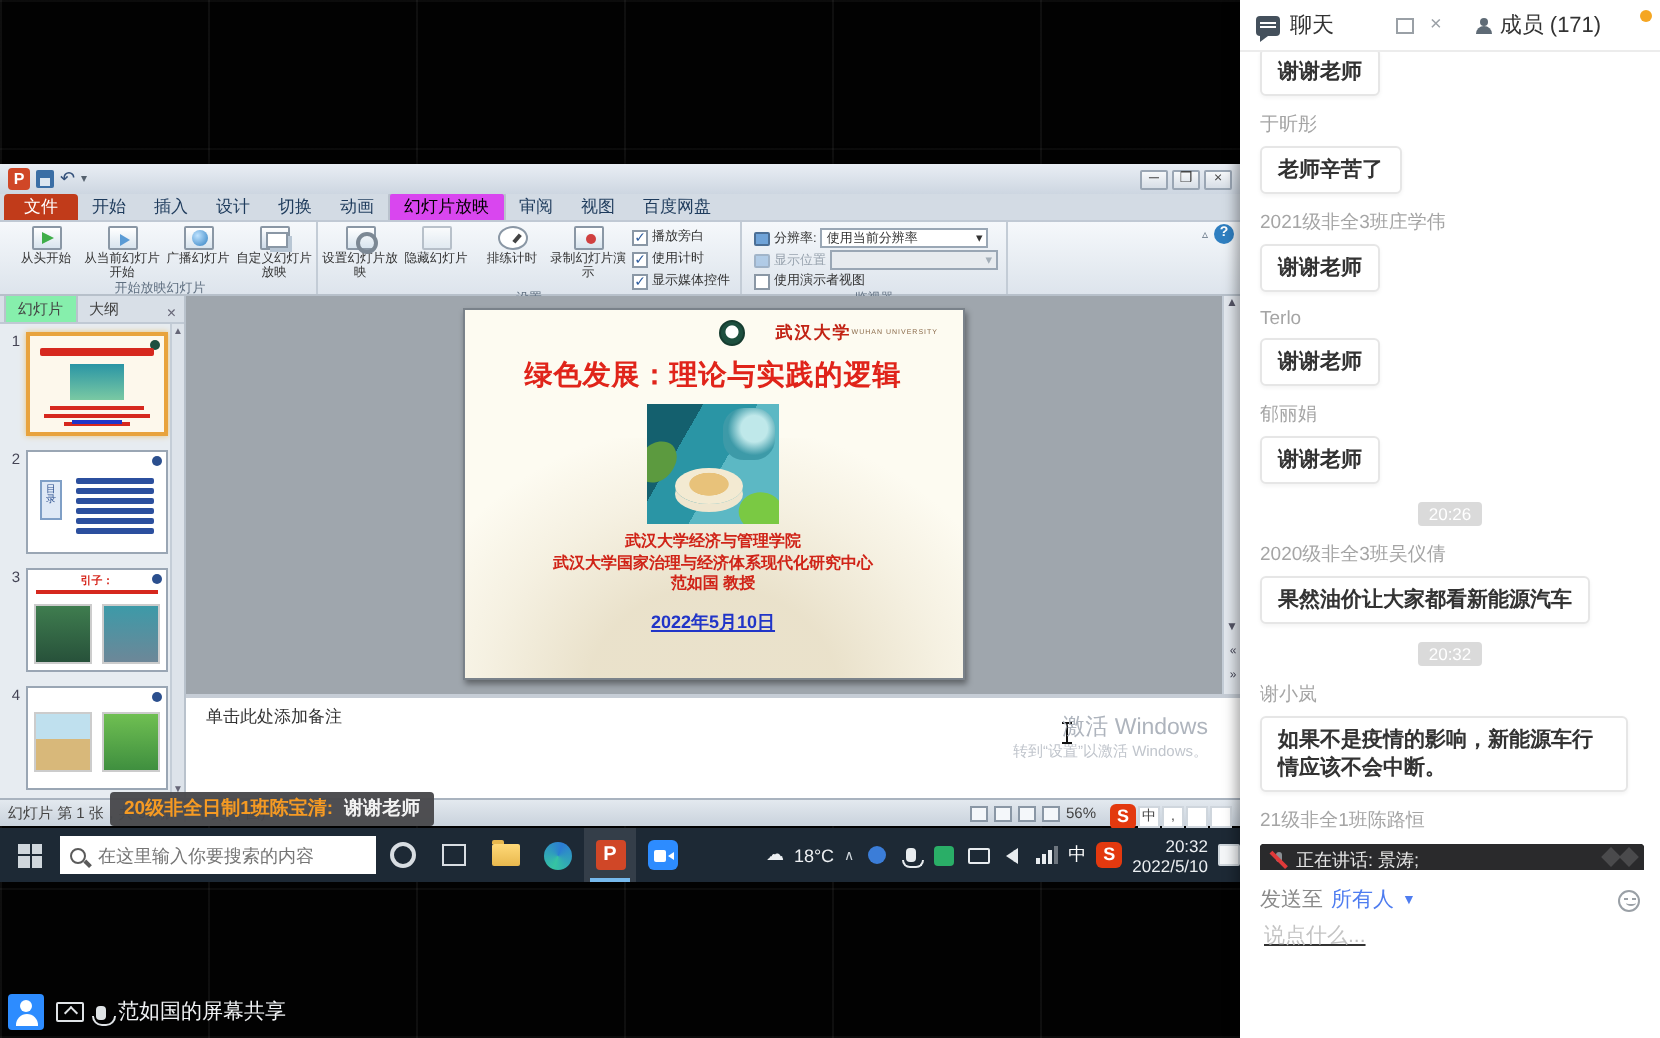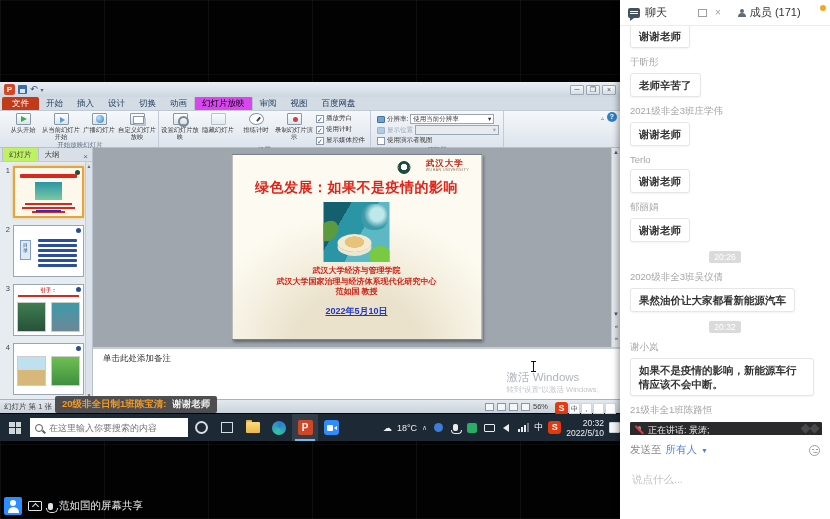--- a/index.html
+++ b/index.html
@@ -54,21 +54,21 @@
   .dd{background:#fff;border:1px solid #9aa7b5;font-size:6.5px;height:10px;width:84px;display:flex;align-items:center;justify-content:space-between;padding:0 2px;color:#333;}
   .dd.dis{background:#e7ebef;color:#a3aeb8;}
   .ribbon-right{position:absolute;right:3px;top:1px;display:flex;gap:3px;align-items:center;}
   .help-ic{width:10px;height:10px;border-radius:50%;background:#2f7fc1;color:#fff;font-size:7px;font-weight:bold;text-align:center;line-height:10px;}
   .minrib{font-size:6px;color:#5f6f80;}
   .workarea{display:flex;height:251px;}
   
   .slidepanel{width:93px;background:#e7ecf1;border-right:1px solid #b9c2cc;display:flex;flex-direction:column;}
   .ptabs{height:14px;display:flex;align-items:flex-end;background:#d8dfe7;border-bottom:1px solid #c0c9d4;padding-left:2px;font-size:7.5px;}
   .ptab{padding:0 6px;line-height:13px;color:#444;}
-  .ptab.active{background:#bef264;border:1px solid #b9c2cc;border-bottom:none;}
+  .ptab.active{background:#86efac;border:1px solid #b9c2cc;border-bottom:none;}
   .ptab-x{margin-left:auto;padding:0 4px;color:#667;font-size:8px;}
   .thumbs{flex:1;overflow:hidden;position:relative;padding:4px 8px 0 2px;}
   .trow{display:flex;gap:3px;margin-bottom:7px;}
   .tnum{width:8px;font-size:7.5px;color:#445;text-align:right;}
   .tbox{flex:1;height:52px;background:#fff;border:1px solid #9aa6b4;position:relative;overflow:hidden;}
   .tbox.sel{border:2px solid #e8a33d;box-shadow:0 0 3px #e8c57d;background:#fdf8ec;}
   .mini-logo{position:absolute;top:2px;right:2px;width:5px;height:5px;border-radius:50%;background:#2b4f8e;}
   .t1-line{position:absolute;left:8%;right:8%;height:4px;background:#d6281e;top:6px;border-radius:1px;}
   .t1-img{position:absolute;left:30%;top:14px;width:40%;height:18px;background:linear-gradient(#2a95a5,#7ac9a3);}
   .t1-sub{position:absolute;left:15%;right:15%;height:2px;background:#d6281e;}
@@ -83,42 +83,42 @@
   .thumb-scroll{position:absolute;right:0;top:0;bottom:0;width:7px;background:#dde3ea;border-left:1px solid #c4cdd7;}
   .thumb-scroll:before{content:"▲";position:absolute;top:1px;left:0.5px;font-size:5px;color:#667;}
   .thumb-scroll:after{content:"▼";position:absolute;bottom:1px;left:0.5px;font-size:5px;color:#667;}
   
   .rightcol{flex:1;display:flex;flex-direction:column;min-width:0;}
   .editor{height:199px;background:#9fa6ad;position:relative;}
   .canvas{position:absolute;left:50%;top:6px;transform:translateX(-50%);width:251px;height:186px;background:#fdfbf1;border:1px solid #7a828a;box-shadow:1px 2px 3px rgba(0,0,0,.4);overflow:hidden;}
   .fan{position:absolute;left:-10%;right:-10%;top:35%;bottom:-5%;background:radial-gradient(ellipse at 50% 100%, rgba(198,178,132,.35) 0 30%, rgba(198,178,132,.14) 55%, transparent 75%);}
   .wlogo{position:absolute;top:5px;right:12px;display:flex;gap:3px;align-items:center;}
   .wlogo-emblem{width:13px;height:13px;border-radius:50%;background:radial-gradient(circle at 50% 45%, #ffffff 0 3px, #1d4f3f 3.5px 100%);border:1px solid #163c30;}
-  .wlogo-tcol{display:flex;flex-direction:column;line-height:7px;padding-left:12px;}
+  .wlogo-tcol{display:flex;flex-direction:row;line-height:7px;padding-left:12px;}
   .wlogo-cn{color:#c22315;font-size:8.5px;font-weight:bold;letter-spacing:1px;font-family:"Liberation Serif","DejaVu Serif",serif;}
   .wlogo-en{color:#8a6a4a;font-size:3.5px;letter-spacing:.5px;}
   .stitle{margin-top:24px;text-align:center;font-size:14px;font-weight:bold;color:#e0241a;letter-spacing:.5px;position:relative;}
   .photo{position:relative;width:66px;height:60px;margin:5px auto 4px;background:linear-gradient(120deg,#14606e 0 28%,#2a95a5 28% 55%,#5cb8c4 55% 100%);overflow:hidden;}
   .photo .cup{position:absolute;left:14px;bottom:10px;width:34px;height:18px;border-radius:50%;background:radial-gradient(ellipse at 50% 45%, #e8c27a 0 40%, #f3ead2 42% 100%);box-shadow:0 4px 0 #efe6cf;}
   .photo .leaf1{position:absolute;left:-4px;top:18px;width:18px;height:22px;background:#5c9a3f;border-radius:60% 40% 60% 40%;transform:rotate(20deg);}
   .photo .leaf2{position:absolute;right:-2px;bottom:-4px;width:22px;height:20px;background:#7ac943;border-radius:50% 60% 40% 60%;transform:rotate(-15deg);}
   .photo .fabric{position:absolute;right:2px;top:2px;width:26px;height:26px;background:radial-gradient(circle at 60% 40%, #bfe8ea 0 30%, #3d9aa8 60%);border-radius:40%;}
   .org{ text-align:center;font-size:8px;font-weight:bold;color:#d02418;line-height:10.5px;position:relative;}
   .sdate{text-align:center;font-size:9px;font-weight:bold;color:#2135c8;margin-top:7px;position:relative;text-decoration:underline;}
   .vscroll{position:absolute;right:0;top:0;bottom:0;width:9px;background:#e3e8ee;border-left:1px solid #c4cdd7;font-size:6px;color:#556;}
   .vscroll .up{position:absolute;top:1px;left:1px;}
   .vscroll .dn{position:absolute;bottom:30px;left:1px;}
   .vscroll .pgu,.vscroll .pgd{position:absolute;left:0.5px;width:8px;text-align:center;font-size:6px;color:#445;}
   .vscroll .pgu{bottom:18px;}
   .vscroll .pgd{bottom:6px;}
   .notes{flex:1;background:#fff;border-top:2px solid #c6cdd6;padding:4px 0 0 10px;font-size:8.5px;color:#333;position:relative;}
   .ibeam{position:absolute;left:440px;top:12px;width:1px;height:11px;background:#111;}
   .ibeam:before,.ibeam:after{content:"";position:absolute;left:-2px;width:5px;height:1px;background:#111;}
   .ibeam:before{top:0;} .ibeam:after{bottom:0;}
-  .activation{position:absolute;right:16px;bottom:4px;text-align:left;color:#aeb4bd;pointer-events:none;}
+  .activation{position:absolute;right:16px;bottom:18px;text-align:right;color:#aeb4bd;pointer-events:none;}
   .activation .l1{font-size:11.5px;}
   .activation .l2{font-size:7.5px;color:#c0c5cc;}
   .statusbar{height:14px;background:linear-gradient(#e3e9ef,#c9d2dc);border-top:1px solid #a9b3bf;display:flex;align-items:center;font-size:7.5px;color:#444;padding:0 4px;position:relative;}
   .sdiv{width:1px;height:9px;background:#aab4c0;margin:0 5px;}
   .sb-right{margin-left:auto;display:flex;align-items:center;gap:3px;}
   .vico{width:9px;height:8px;border:1px solid #8a97a5;background:#f4f7fa;}
   .sogou{display:flex;align-items:center;gap:1px;margin-left:4px;position:relative;top:2px;}
   .sogou .s{width:13px;height:13px;border-radius:3px;background:#e3390f;color:#fff;font-weight:bold;font-size:9px;text-align:center;line-height:13px;}
   .sogou .cell{width:11px;height:11px;background:#fff;border:1px solid #cfd6dd;font-size:7px;line-height:10px;text-align:center;color:#444;}
   
@@ -206,21 +206,21 @@
   .vt-label{font-size:9px;color:#e8e8e8;}
   .vt-wm{position:absolute;right:4px;top:3px;display:flex;gap:2px;}
   .vt-wm i{width:7px;height:7px;background:#4a4a4c;transform:rotate(45deg);}
   .chat-footer{flex:none;padding:8px 10px 0;height:84px;}
   .send-row{display:flex;align-items:center;font-size:10.5px;color:#8a8a8a;gap:4px;}
   .sendto-val{color:#4f7df0;}
   .send-caret{color:#4f7df0;font-size:7px;}
   .smiley{margin-left:auto;width:11px;height:11px;border:1.2px solid #9aa0a6;border-radius:50%;position:relative;}
   .smiley:before{content:"";position:absolute;left:2px;top:3px;width:1.5px;height:1.5px;background:#9aa0a6;box-shadow:4px 0 0 #9aa0a6;}
   .smiley:after{content:"";position:absolute;left:2.5px;bottom:2px;width:5px;height:2px;border-bottom:1.2px solid #9aa0a6;border-radius:50%;}
-  .chat-input{border:none;outline:none;width:100%;font-size:10.5px;color:#333;margin-top:15px;}
+  .chat-input{border:none;outline:none;width:100%;font-size:10.5px;color:#333;margin-top:4px;text-decoration:underline;}
   .chat-input::placeholder{color:#c4c4c4;}
 </style>
 </head>
 <body>
 
 <div class="screen">
   <div class="videowall"></div>
 
   <div class="ppt">
     <div class="titlebar">
@@ -397,21 +397,21 @@
         <div class="editor">
           <div class="canvas">
             <div class="fan"></div>
             <div class="wlogo">
               <span class="wlogo-emblem"></span>
               <span class="wlogo-tcol">
                 <span class="wlogo-cn">武汉大学</span>
                 <span class="wlogo-en">WUHAN UNIVERSITY</span>
               </span>
             </div>
-            <div class="stitle">绿色发展：如果不是疫情的影响</div>
+            <div class="stitle">绿色发展：理论与实践的逻辑</div>
             <div class="photo">
               <span class="fabric"></span>
                 <span class="leaf1"></span>
                 <span class="cup"></span>
                 <span class="leaf2"></span>
             </div>
             <div class="org">武汉大学经济与管理学院</div>
             <div class="org">武汉大学国家治理与经济体系现代化研究中心</div>
             <div class="org">范如国  教授</div>
             <div class="sdate">2022年5月10日</div>

